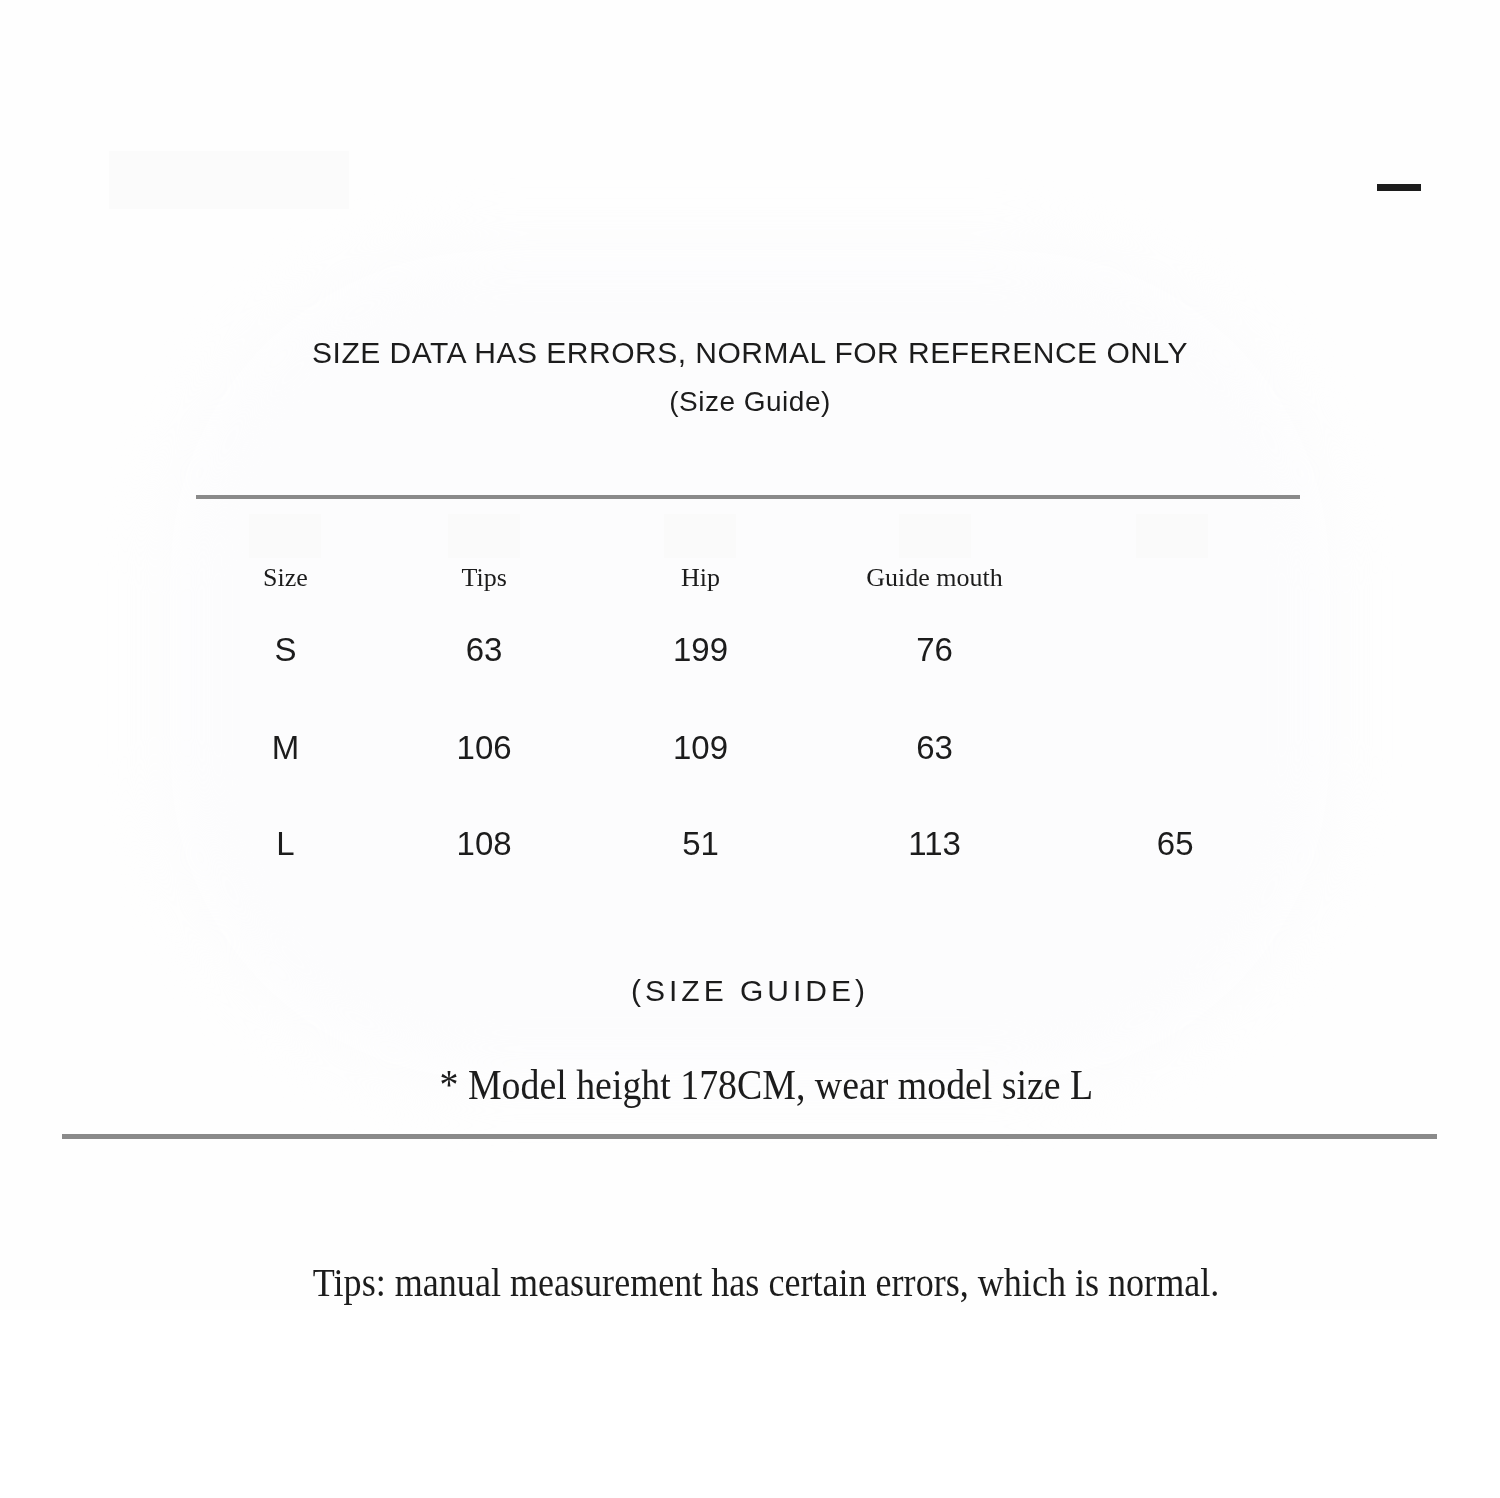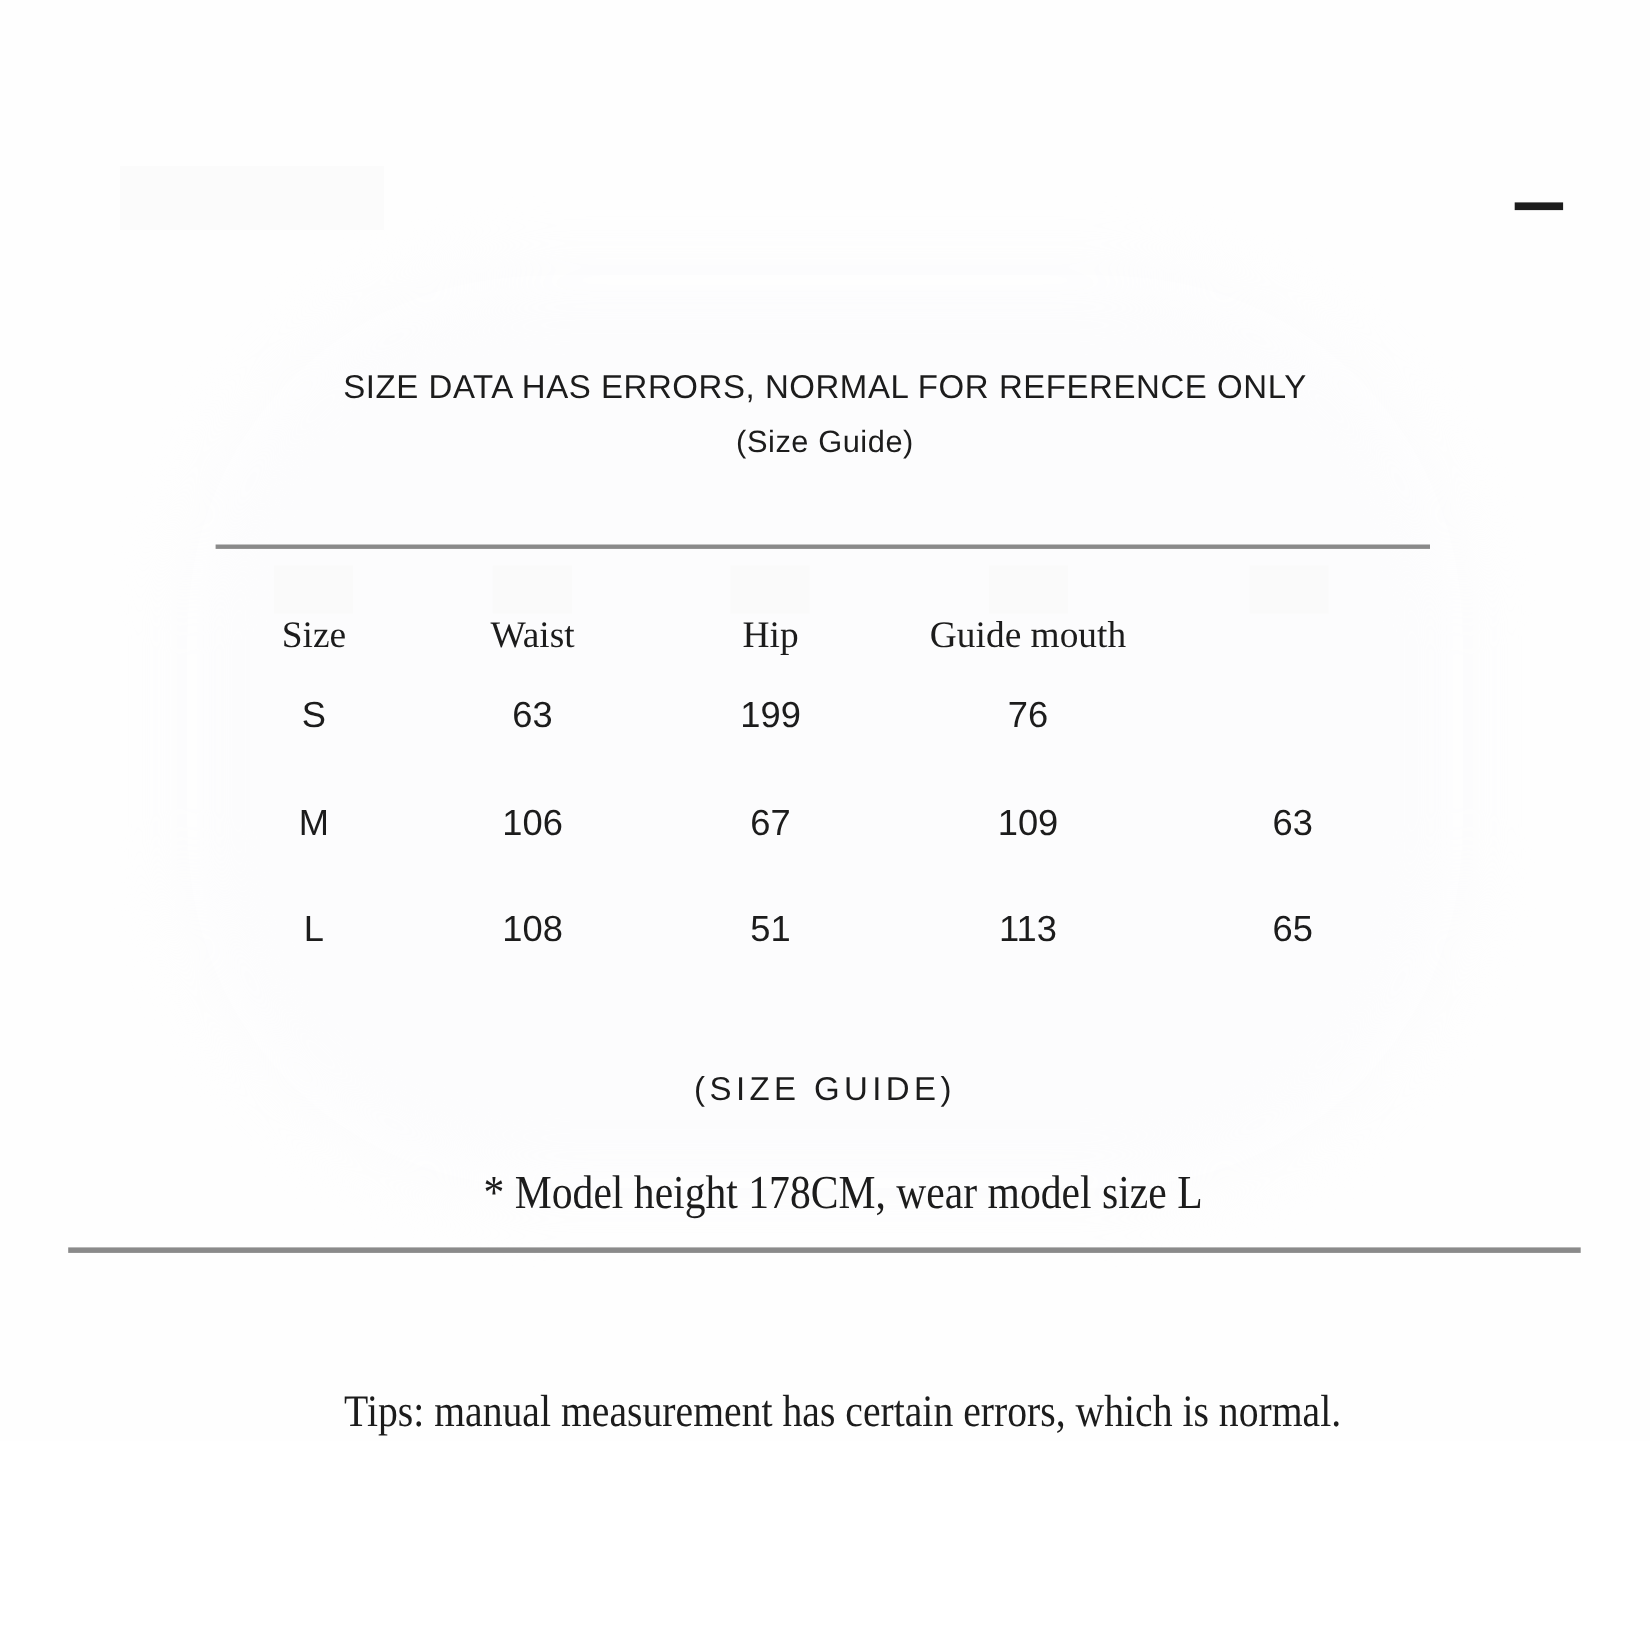--- a/index.html
+++ b/index.html
@@ -94,21 +94,21 @@
     left: 196px;
     width: 1104px;
     display: grid;
     grid-template-columns: 16.2% 19.8% 19.4% 23% 20.6%;
     text-align: center;
     line-height: 42px;
   }
   .t-head {
     top: 557px;
     font-family: "Liberation Serif", "DejaVu Serif", serif;
-    font-size: 34px;
+    font-size: 26px;
   }
   .t-data {
     font-size: 33px;
   }
   .row-s { top: 629px; }
   .row-m { top: 727px; }
   .row-l { top: 823px; }
   .caption {
     position: absolute;
     left: 0;
@@ -163,36 +163,35 @@
   <div class="rule rule-top"></div>
 
   <div class="ghost-box gb-1"></div>
   <div class="ghost-box gb-2"></div>
   <div class="ghost-box gb-3"></div>
   <div class="ghost-box gb-4"></div>
   <div class="ghost-box gb-5"></div>
 
   <div class="t-row t-head">
     <span>Size</span>
-    <span>Waist</span>
+    <span>Tips</span>
     <span>Hip</span>
     <span>Guide mouth</span>
   </div>
 
   <div class="t-row t-data row-s">
     <span>S</span>
     <span>63</span>
     <span>199</span>
     <span>76</span>
   </div>
 
   <div class="t-row t-data row-m">
     <span>M</span>
     <span>106</span>
-    <span>67</span>
     <span>109</span>
     <span>63</span>
   </div>
 
   <div class="t-row t-data row-l">
     <span>L</span>
     <span>108</span>
     <span>51</span>
     <span>113</span>
     <span>65</span>

